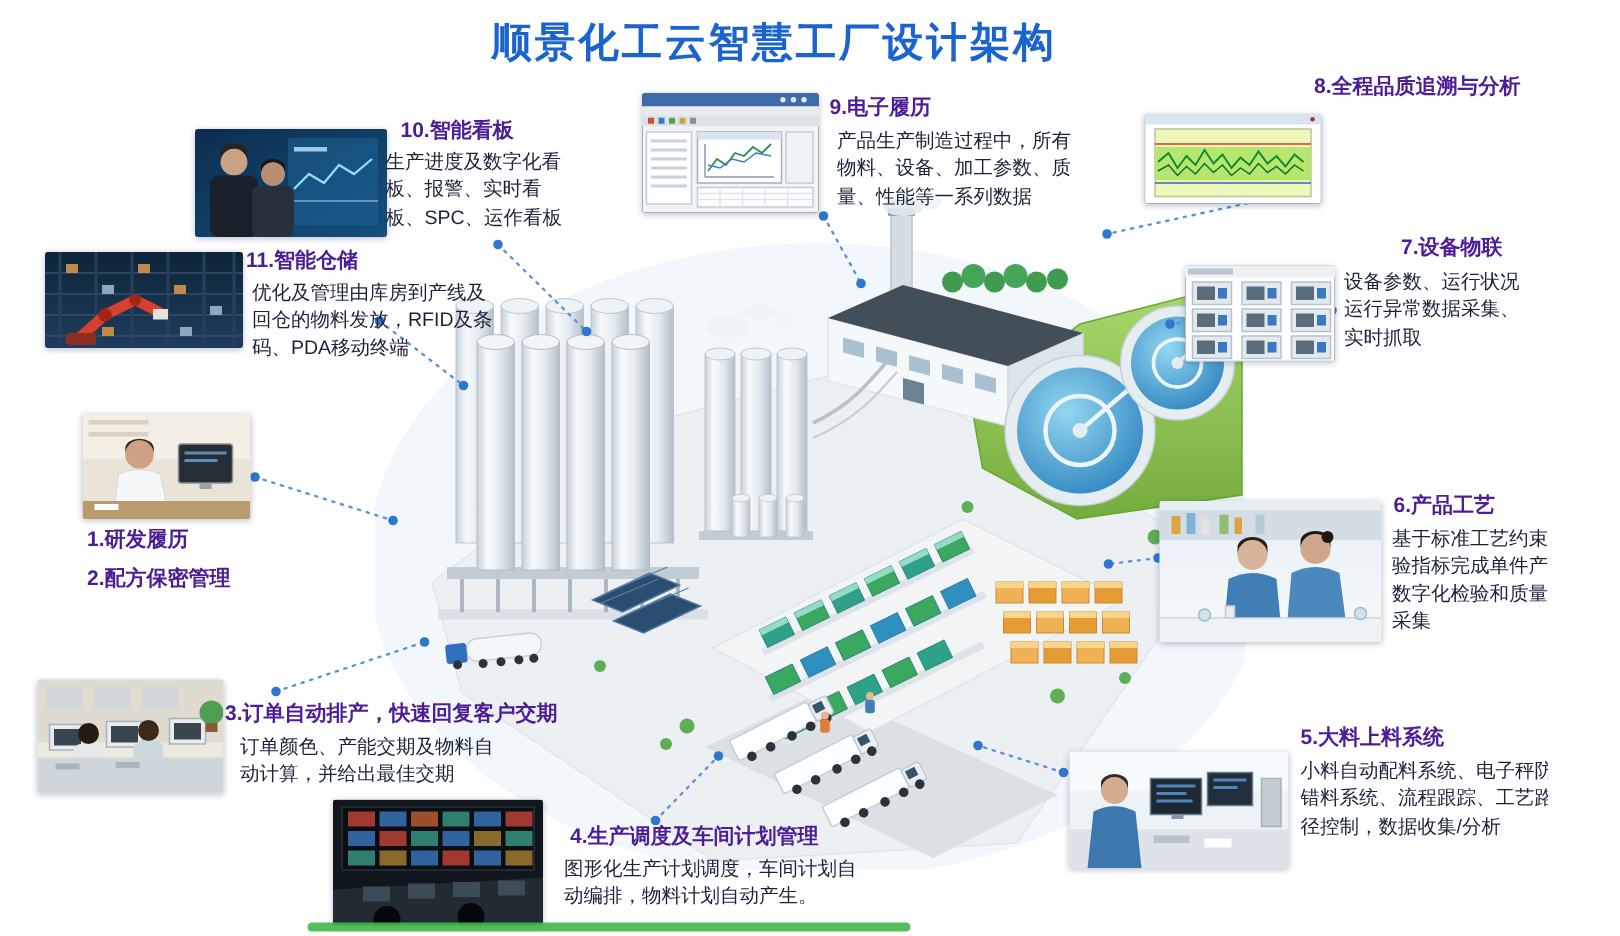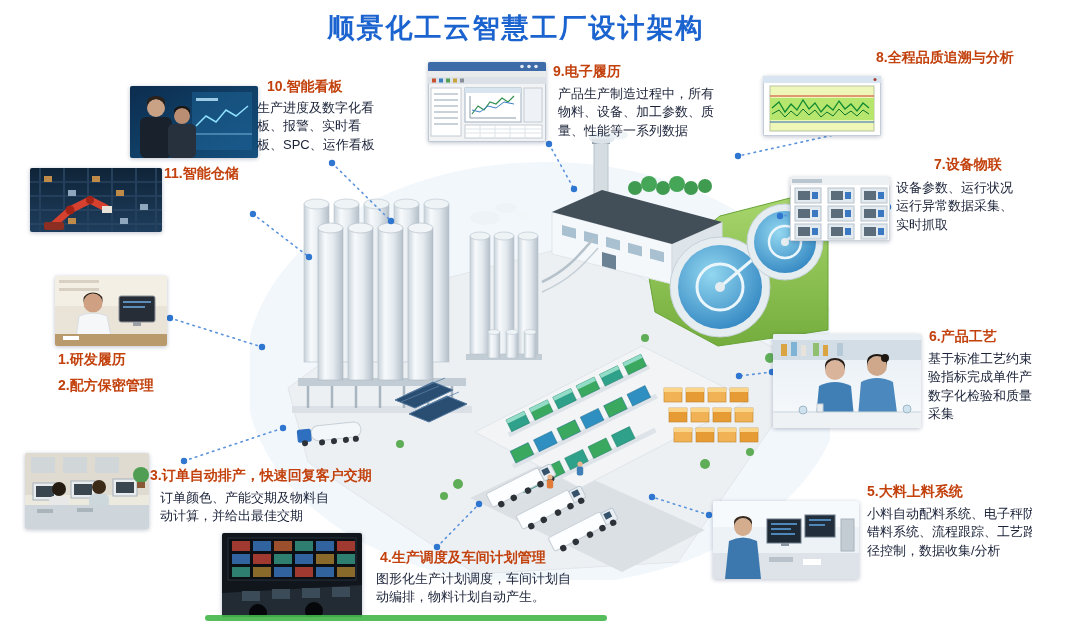--- a/index.html
+++ b/index.html
@@ -6,21 +6,21 @@
   .canvas{
     position:relative;width:1032px;height:624px;background:#ffffff;overflow:hidden;
     font-family:"Liberation Sans","DejaVu Sans",sans-serif;
   }
   .title{
     position:absolute;top:10px;left:0;width:100%;margin:0;text-align:center;
     font-size:27px;font-weight:800;letter-spacing:2px;color:#1b63cf;
   }
   .factory{position:absolute;left:250px;top:132px;width:580px;height:448px;}
   .connectors{position:absolute;left:0;top:0;width:1080px;height:624px;pointer-events:none;}
-  .lbl{position:absolute;font-size:14px;font-weight:700;color:#c2410c;white-space:nowrap;}
+  .lbl{position:absolute;font-size:14px;font-weight:700;color:#4c1d95;white-space:nowrap;}
   .dsc{position:absolute;font-size:13px;line-height:1.42;color:#1a2238;}
   .photo{position:absolute;border-radius:2px;overflow:hidden;box-shadow:0 1px 4px rgba(20,40,80,.28);background:#dfe5ea;}
   .photo svg{display:block;}
   .accent-bar{position:absolute;left:205px;top:615px;width:402px;height:6px;border-radius:3px;background:#43b649;opacity:.9;}
 </style>
 </head>
 <body>
 
 <div class="canvas">
 
@@ -368,20 +368,21 @@
         <rect x="38" y="50" width="8" height="6" fill="#c08a48"></rect>
         <rect x="90" y="50" width="8" height="6" fill="#8fa7bd"></rect>
       <path d="M22 58 L40 42 L60 32 L76 40" stroke="#d6402e" stroke-width="7" fill="none" stroke-linecap="round" stroke-linejoin="round"></path>
       <circle cx="40" cy="42" r="4.5" fill="#a32417"></circle>
         <circle cx="60" cy="32" r="4" fill="#a32417"></circle>
       <rect x="14" y="54" width="20" height="8" rx="2" fill="#8c2f22"></rect>
       <rect x="72" y="38" width="10" height="7" fill="#e8e3da"></rect>
     </svg>
   </div>
   <div class="lbl" style="left:164px;top:165px;">11.智能仓储</div>
+  <div class="dsc" style="left:168px;top:186px;width:165px;">优化及管理由库房到产线及回仓的物料发放，RFID及条码、PDA移动终端</div>
 
   <div class="photo" style="left:55px;top:276px;width:112px;height:70px;">
     <svg width="112" height="70" viewBox="0 0 112 70">
       <rect width="112" height="70" fill="#e9e3d8"></rect>
       <rect x="0" y="0" width="112" height="30" fill="#f4efe5"></rect>
       <rect x="4" y="4" width="40" height="3" fill="#d8d0c2"></rect>
         <rect x="4" y="12" width="40" height="3" fill="#d8d0c2"></rect>
       <rect x="64" y="20" width="36" height="26" rx="2" fill="#262d36" stroke="#8a8f96"></rect>
       <rect x="68" y="25" width="28" height="2" fill="#5b8db8"></rect>
         <rect x="68" y="30" width="22" height="2" fill="#5b8db8"></rect>

